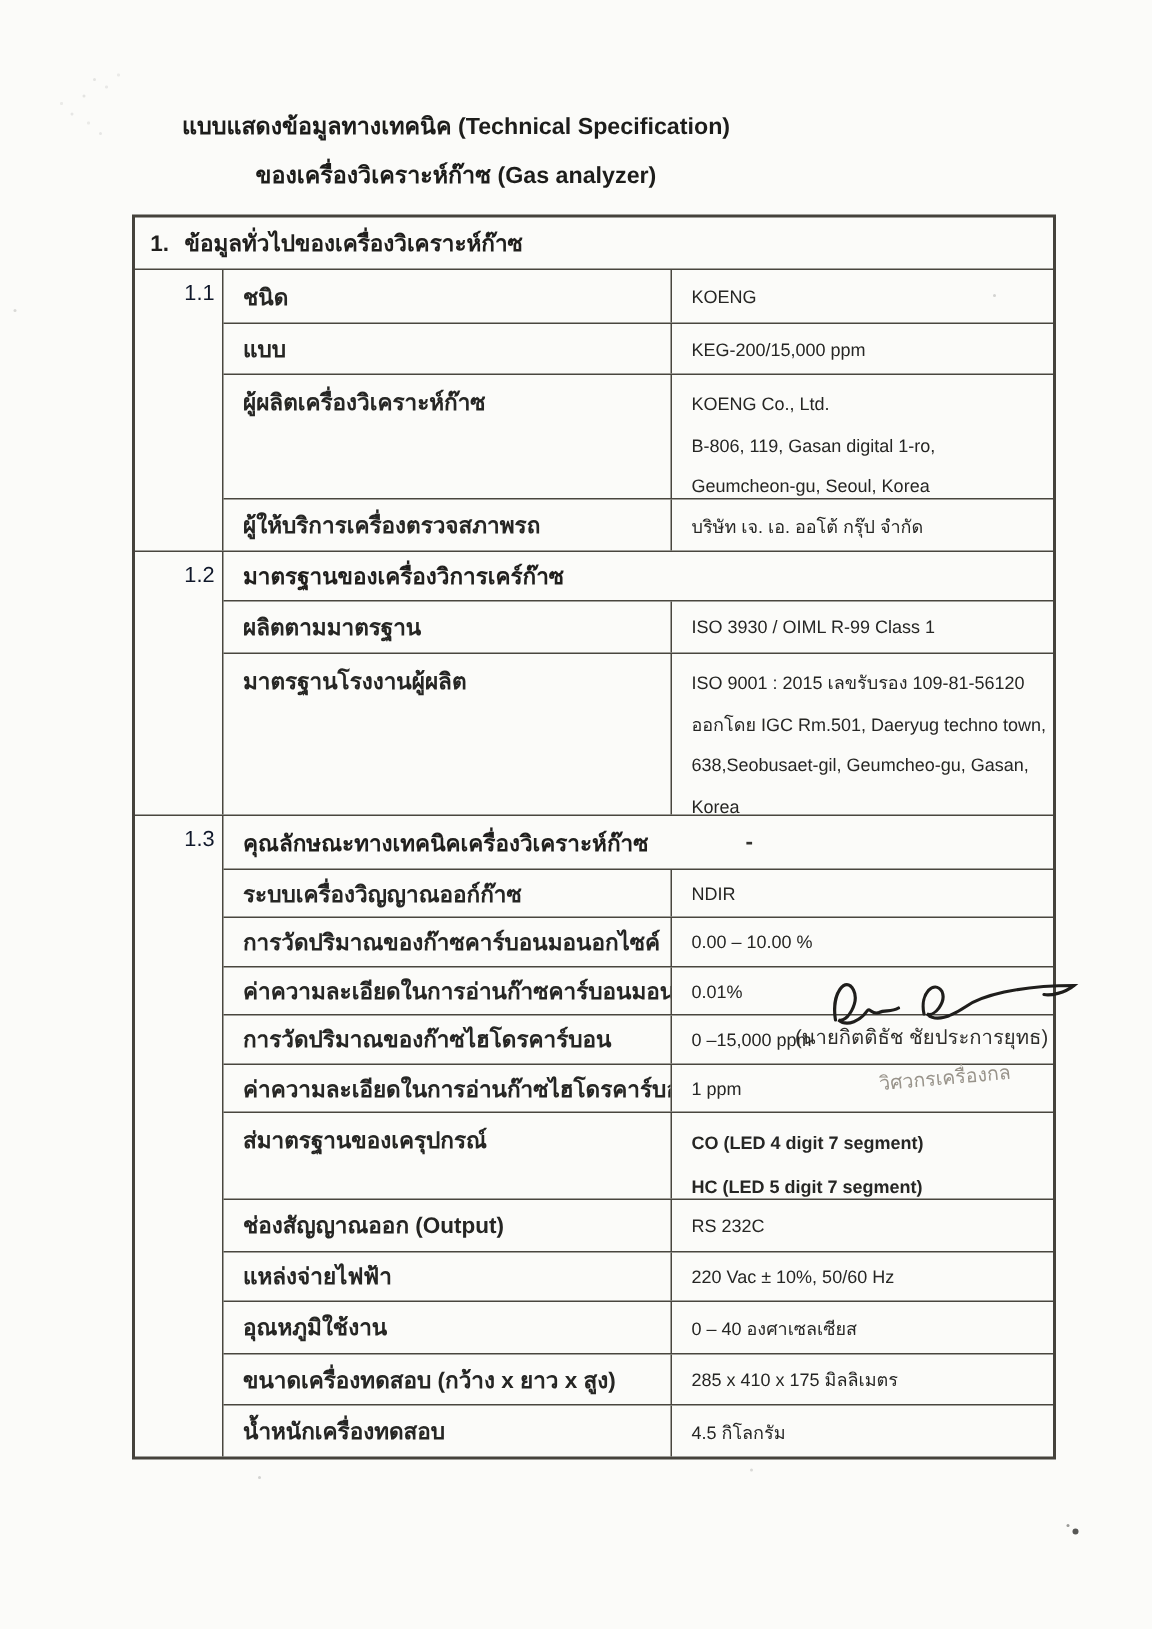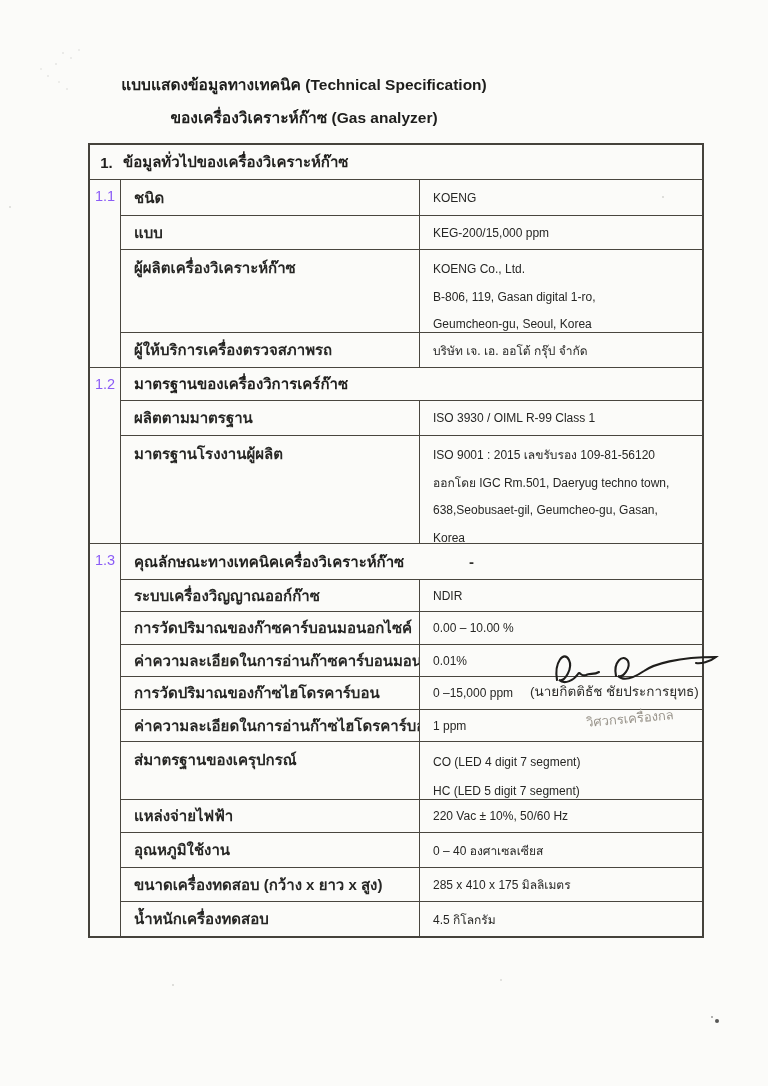--- a/index.html
+++ b/index.html
@@ -29,21 +29,21 @@
     display:flex; align-items:center; height:35px;
     border-bottom:1.5px solid #49463f;
     font-weight:bold; font-size:15px; color:#201f1d;
   }
   .sec-head .num-inline { width:33px; text-align:center; flex:0 0 33px; }
   .sec-block { display:flex; }
   .sec-block.bordered { border-bottom:1.5px solid #49463f; }
   .num-col {
     flex:0 0 31px; width:31px;
     border-right:1.5px solid #49463f;
-    text-align:center; padding-top:8px; font-size:14.5px; color:#8b5cf6;
+    text-align:center; padding-top:8px; font-size:14.5px; color:#0f172a;margin-left:28px;
   }
   .rows { flex:1; display:flex; flex-direction:column; min-width:0; }
   .trow { display:flex; min-width:0; }
   .trow + .trow, .sec-title-row + .trow { border-top:1.5px solid #49463f; }
   .sec-title-row {
     display:flex; align-items:center; padding-left:13px;
     font-weight:bold; font-size:15px; color:#201f1d; position:relative;
   }
   .sec-title-row .dash {
     position:absolute; left:348px; font-weight:bold; color:#33322f;
@@ -57,21 +57,21 @@
   }
   .cell-value {
     flex:1; min-width:0; padding-left:13px;
     display:flex; align-items:center;
     font-size:12px; white-space:nowrap; overflow:visible;
   }
   .trow.top .cell-label, .trow.top .cell-value {
     align-items:flex-start; padding-top:6px;
   }
   .vlines div { line-height:27.5px; }
-  .vlines.lh29 div { line-height:29px; }
+  .vlines.lh29 div { line-height:29px;font-weight:bold; }
 
   
   .signature-wrap { position:absolute; left:524px; top:640px; width:248px; height:105px; pointer-events:none; }
   .signature-svg { position:absolute; left:26px; top:4px; }
   .signature-name {
     position:absolute; left:6px; top:40px; width:240px;
     font-size:13.5px; color:#2e2d2a; white-space:nowrap;
   }
   .signature-role {
     position:absolute; left:62px; top:68px;
@@ -177,20 +177,24 @@
         <div class="cell-value">1 ppm</div>
       </div>
       <div class="trow top" style="height:58px">
         <div class="cell-label">ส่มาตรฐานของเครุปกรณ์</div>
         <div class="cell-value vlines lh29">
           <div>
             <div>CO (LED 4 digit 7 segment)</div>
             <div>HC (LED 5 digit 7 segment)</div>
           </div>
         </div>
+      </div>
+      <div class="trow" style="height:35px">
+        <div class="cell-label">ช่องสัญญาณออก (Output)</div>
+        <div class="cell-value">RS 232C</div>
       </div>
       <div class="trow" style="height:33px">
         <div class="cell-label">แหล่งจ่ายไฟฟ้า</div>
         <div class="cell-value">220 Vac ± 10%, 50/60 Hz</div>
       </div>
       <div class="trow" style="height:35px">
         <div class="cell-label">อุณหภูมิใช้งาน</div>
         <div class="cell-value">0 – 40 องศาเซลเซียส</div>
       </div>
       <div class="trow" style="height:34px">

